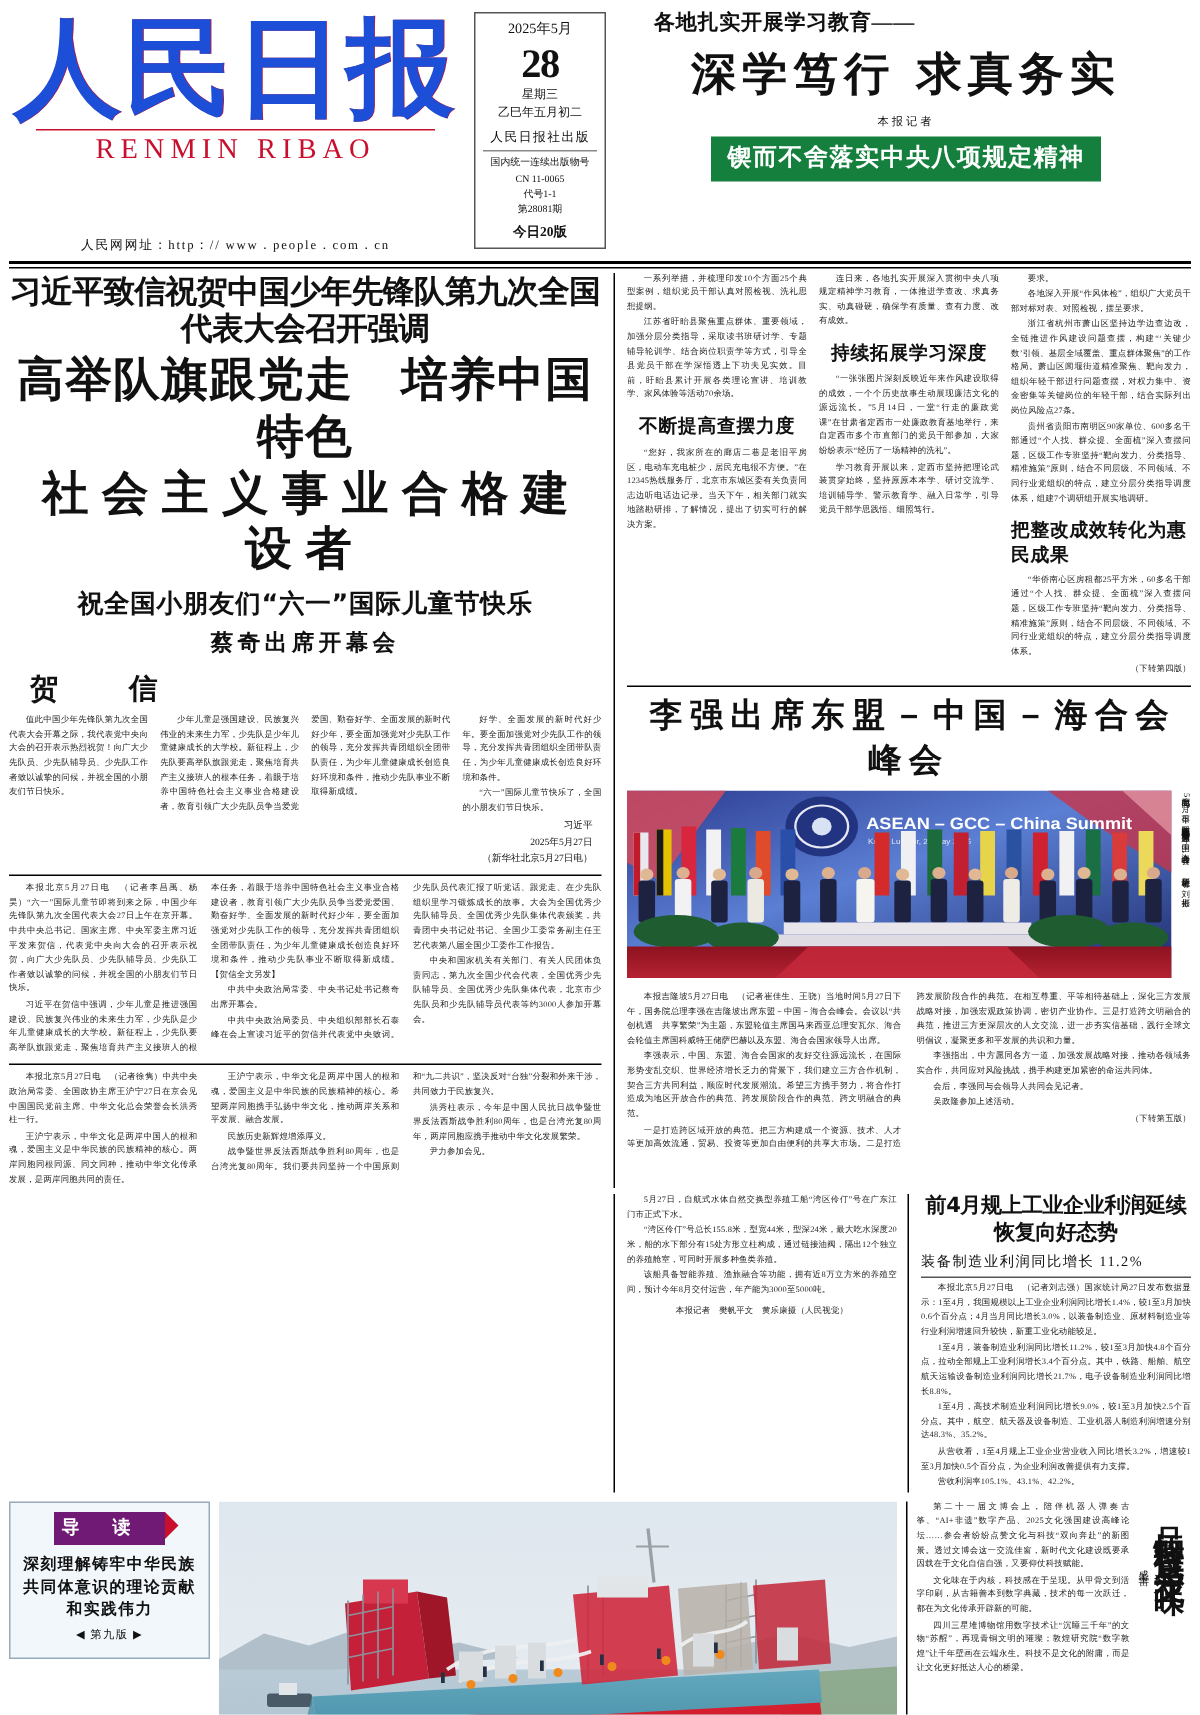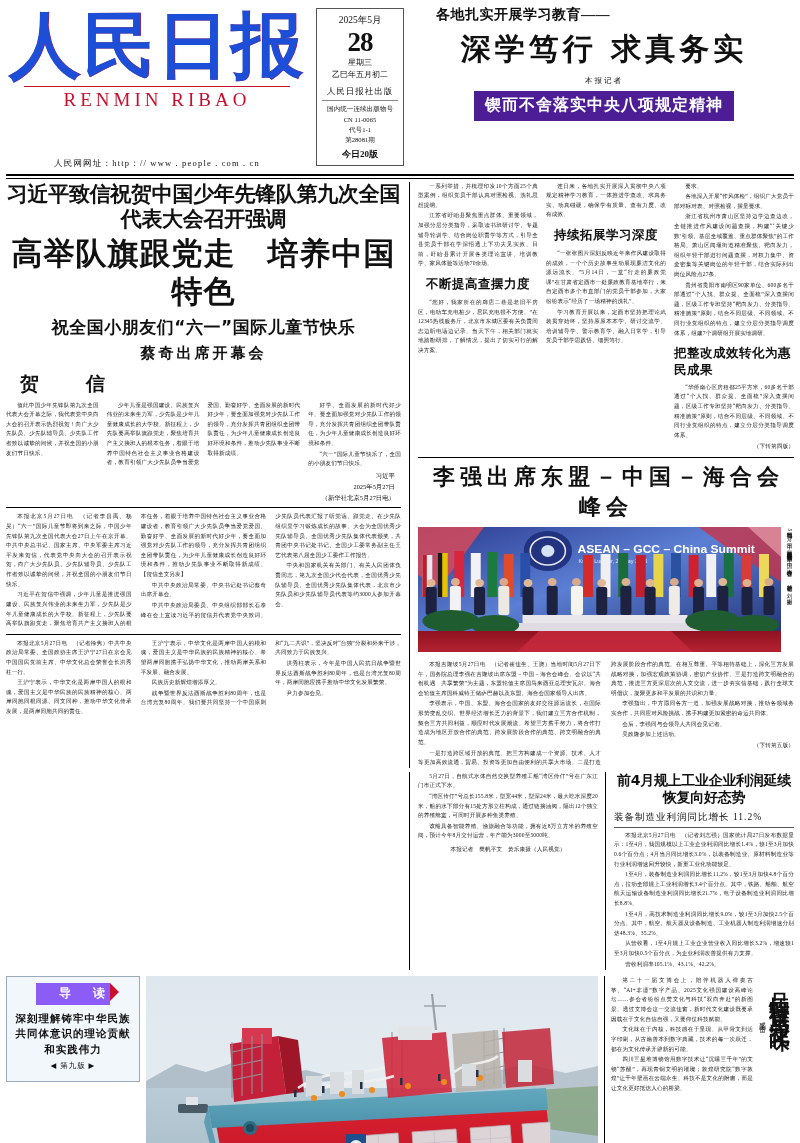--- a/index.html
+++ b/index.html
@@ -49,21 +49,21 @@
 
   
   .mast-right{flex:1;margin-left:10px;padding-top:2px;}
   .kicker{font-size:14px;font-weight:700;letter-spacing:0.5px;margin-left:22px;}
   .bighead{
     font-size:30px;font-weight:700;letter-spacing:4px;text-align:center;
     margin-top:5px;font-family:"DejaVu Sans","Liberation Sans",sans-serif;
   }
   .byline-c{text-align:center;font-size:7.5px;margin-top:6px;letter-spacing:2px;}
   .redbar{
-    background:#4c1d95;color:#fff;font-size:16px;font-weight:700;
+    background:#15803d;color:#fff;font-size:16px;font-weight:700;
     text-align:center;padding:4px 0 5px;letter-spacing:1px;margin-top:5px;
     width:260px;
   }
 
   
   .weburl{
     text-align:center;font-size:8.5px;letter-spacing:1.2px;margin:4px 0 2px;
     width:302px;
   }
   .topdivider{border-top:2px solid #000;margin:2px 0 0;}
@@ -135,22 +135,22 @@
   .col-left{width:404px;box-sizing:border-box;padding-right:8px;border-right:1px solid #000;}
   .col-right{width:384px;box-sizing:border-box;padding-left:8px;}
   .cap-v{
     writing-mode:vertical-rl;font-size:5.6px;line-height:1.6;letter-spacing:0.4px;
     height:118px;
   }
 
   
   .daodu-wrap{border:1px solid #9ab;background:#f2f7fb;width:134px;box-sizing:border-box;padding:4px 6px 6px;}
   .daodu-tag{
-    background:#8b5cf6;color:#fff;font-size:12px;font-weight:700;letter-spacing:5px;
-    text-indent:5px;text-align:right;padding:2px 0 3px;width:74px;margin:2px auto 6px;
+    background:#701a75;color:#fff;font-size:12px;font-weight:700;letter-spacing:5px;
+    text-indent:5px;text-align:left;padding:2px 0 3px;width:74px;margin:2px auto 6px;
     position:relative;
   }
   .daodu-tag:after{
     content:"";position:absolute;right:-9px;top:0;border-left:9px solid #c8102e;
     border-top:9px solid transparent;border-bottom:9px solid transparent;
   }
   .daodu-h{
     font-size:10.5px;font-weight:700;text-align:center;line-height:1.45;
     letter-spacing:1px;font-family:"DejaVu Sans","Liberation Sans",sans-serif;
   }
@@ -206,20 +206,21 @@
     <div class="weburl">人民网网址：http：// www．people．com．cn</div>
   </div>
   <div class="topdivider"></div>
   <div class="topdivider2"></div>
 
   <div class="mainrow" style="margin-top:-2px;">
 
     <div class="col-left">
       <div class="lead-kick">习近平致信祝贺中国少年先锋队第九次全国代表大会召开强调</div>
       <div class="lead-h1">高举队旗跟党走　培养中国特色</div>
+      <div class="lead-h1b">社会主义事业合格建设者</div>
       <div class="lead-sub">祝全国小朋友们“六一”国际儿童节快乐</div>
       <div class="lead-sub2">蔡奇出席开幕会</div>
 
       <div class="letter-title">贺　信</div>
 
       <div class="body-txt cols4" style="margin-top:2px;">
         <p>值此中国少年先锋队第九次全国代表大会开幕之际，我代表党中央向大会的召开表示热烈祝贺！向广大少先队员、少先队辅导员、少先队工作者致以诚挚的问候，并祝全国的小朋友们节日快乐。</p>
         <p>少年儿童是强国建设、民族复兴伟业的未来生力军，少先队是少年儿童健康成长的大学校。新征程上，少先队要高举队旗跟党走，聚焦培育共产主义接班人的根本任务，着眼于培养中国特色社会主义事业合格建设者，教育引领广大少先队员争当爱党爱国、勤奋好学、全面发展的新时代好少年，要全面加强党对少先队工作的领导，充分发挥共青团组织全团带队责任，为少年儿童健康成长创造良好环境和条件，推动少先队事业不断取得新成绩。</p>
         <p>好学、全面发展的新时代好少年。要全面加强党对少先队工作的领导，充分发挥共青团组织全团带队责任，为少年儿童健康成长创造良好环境和条件。</p>
         <p>“六一”国际儿童节快乐了，全国的小朋友们节日快乐。</p>

